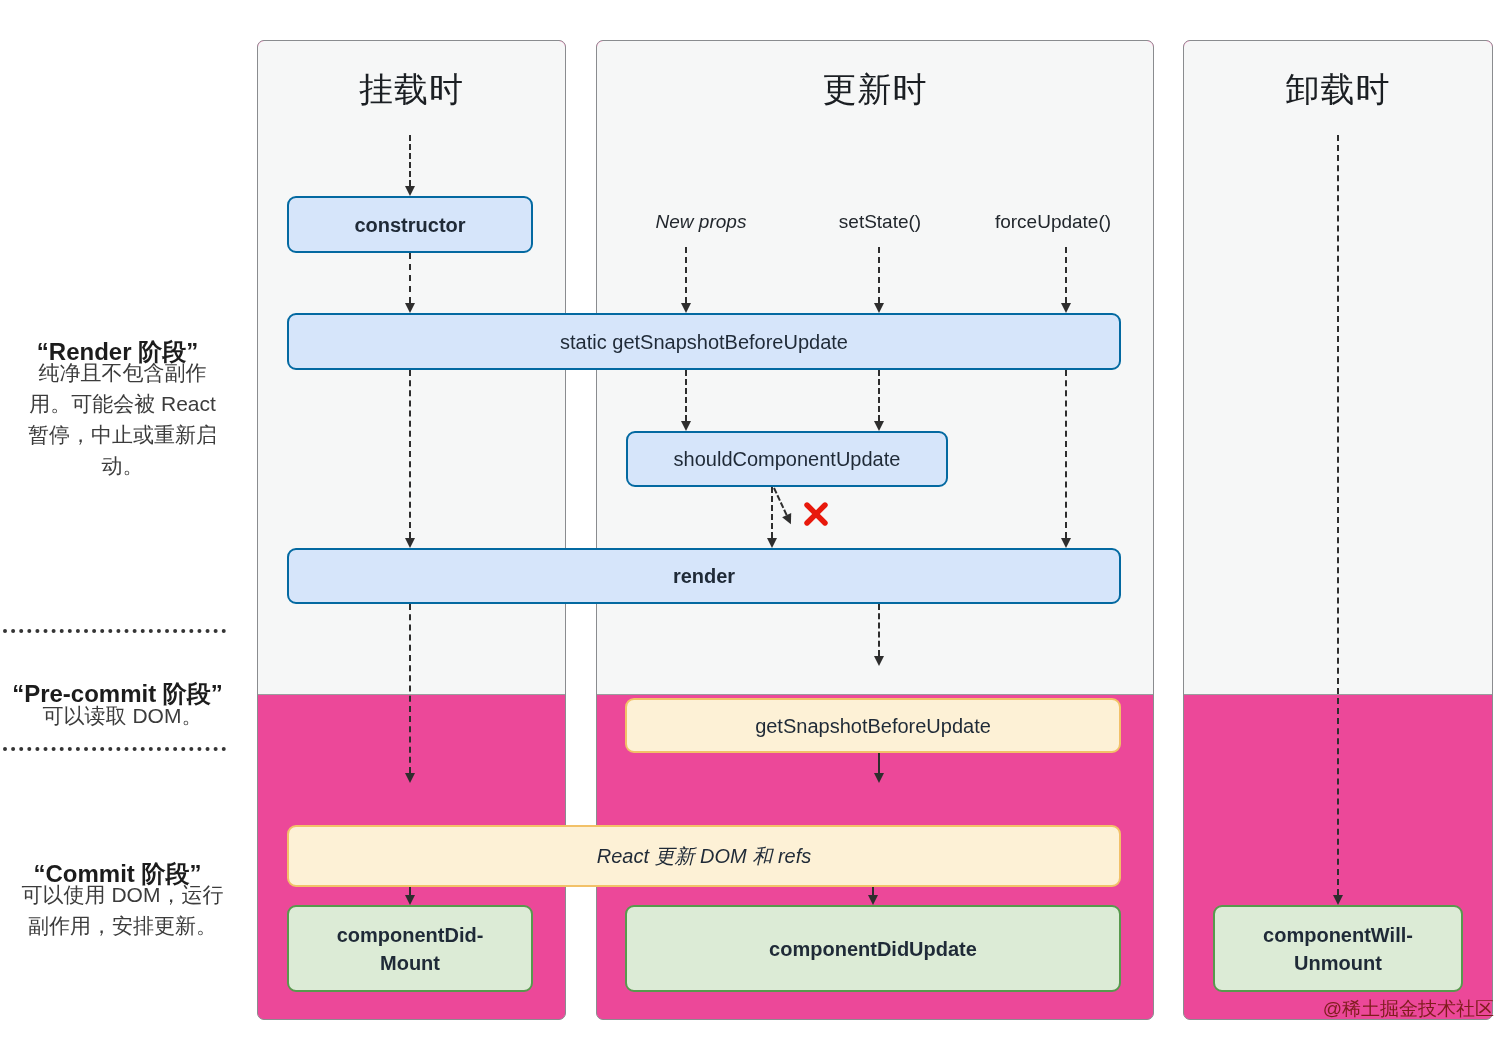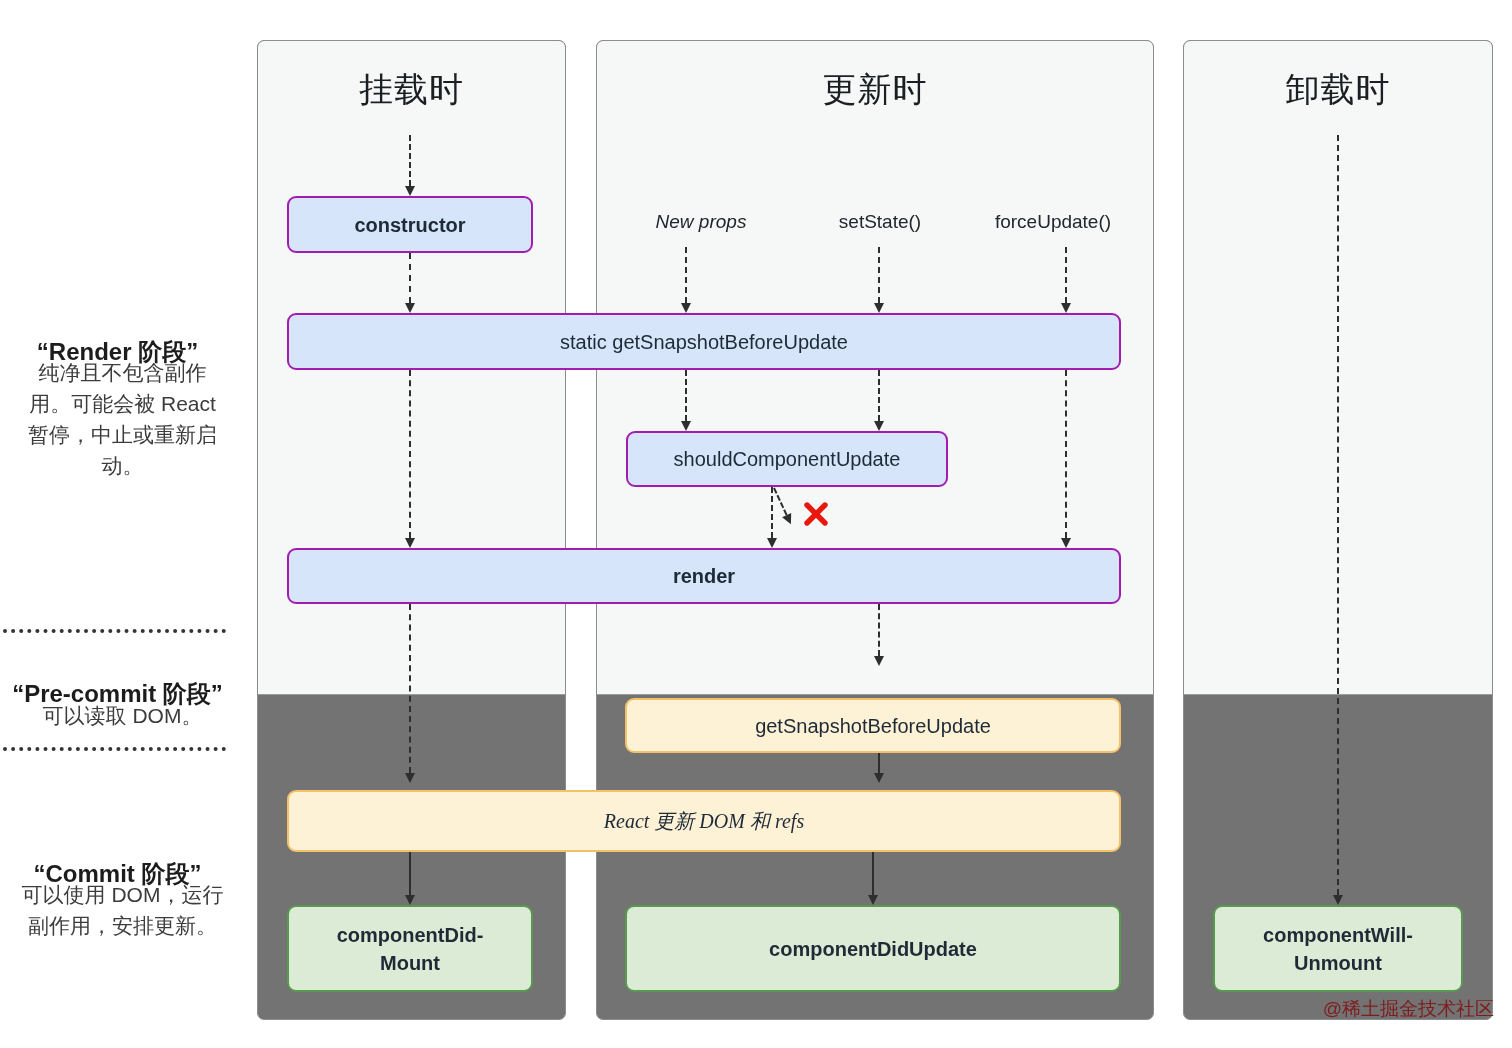--- a/index.html
+++ b/index.html
@@ -4,38 +4,38 @@
 <style>
   html,body{margin:0;padding:0;background:#ffffff;}
   body{
     width:1512px;height:1048px;position:relative;overflow:hidden;
     font-family:"Liberation Sans","DejaVu Sans",sans-serif;
     color:#212b36;
   }
   
   .column{
     position:absolute;top:40px;height:980px;
-    background:#737373;border:1.5px solid #8a8c8f;border-radius:7px;
+    background:#ec4899;border:1.5px solid #8a8c8f;border-radius:7px;
     box-sizing:border-box;overflow:hidden;
   }
   .column-gray{
     position:absolute;top:0;left:0;right:0;height:653px;
     background:#f6f7f7;border-bottom:1px solid #9a9c9e;
   }
   .col-title{
     position:relative;margin-top:26px;text-align:center;
     font-size:34px;font-weight:500;color:#1b1f23;letter-spacing:1px;
   }
   
   .node{
     position:absolute;box-sizing:border-box;border-radius:9px;
     display:flex;align-items:center;justify-content:center;text-align:center;
     font-size:20px;line-height:1.4;color:#1f2a37;z-index:5;
   }
-  .blue{background:#d6e5fa;border:2px solid #a21caf;}
+  .blue{background:#d6e5fa;border:2px solid #0369a1;}
   .yellow{background:#fdf1d6;border:2px solid #f2c168;}
   .green{background:#dcebd6;border:2px solid #57994d;}
   .bold{font-weight:bold;}
   .italic{font-style:italic;}
   .preline{white-space:pre-line;}
   
   .arr{position:absolute;width:0;z-index:3;}
   .arr.dashed{border-left:2px dashed #2e2e2e;}
   .arr.solid{border-left:2px solid #2e2e2e;}
   .arr::after{
@@ -107,21 +107,21 @@
 <div class="node blue bold" style="left:287px;top:196px;width:246px;height:57px;">constructor</div>
 
 <div class="node blue" style="left:287px;top:313px;width:834px;height:57px;">static getSnapshotBeforeUpdate</div>
 
 <div class="node blue" style="left:626px;top:431px;width:322px;height:56px;">shouldComponentUpdate</div>
 
 <div class="node blue bold" style="left:287px;top:548px;width:834px;height:56px;">render</div>
 
 <div class="node yellow" style="left:625px;top:666px;width:496px;height:55px;margin-top:32px;">getSnapshotBeforeUpdate</div>
 
-<div class="node yellow italic" style="left:287px;top:790px;width:834px;height:62px;font-family:Liberation Serif, serif;">React 更新 DOM 和 refs</div>
+<div class="node yellow italic" style="left:287px;top:825px;width:834px;height:62px;">React 更新 DOM 和 refs</div>
 
 <div class="node green bold preline" style="left:287px;top:905px;width:246px;height:87px;">componentDid-
 Mount</div>
 
 <div class="node green bold" style="left:625px;top:905px;width:496px;height:87px;">componentDidUpdate</div>
 
 <div class="node green bold preline" style="left:1213px;top:905px;width:250px;height:87px;">componentWill-
 Unmount</div>
 
 <div class="arr dashed" style="left:409px;top:135px;height:51px;"></div>

